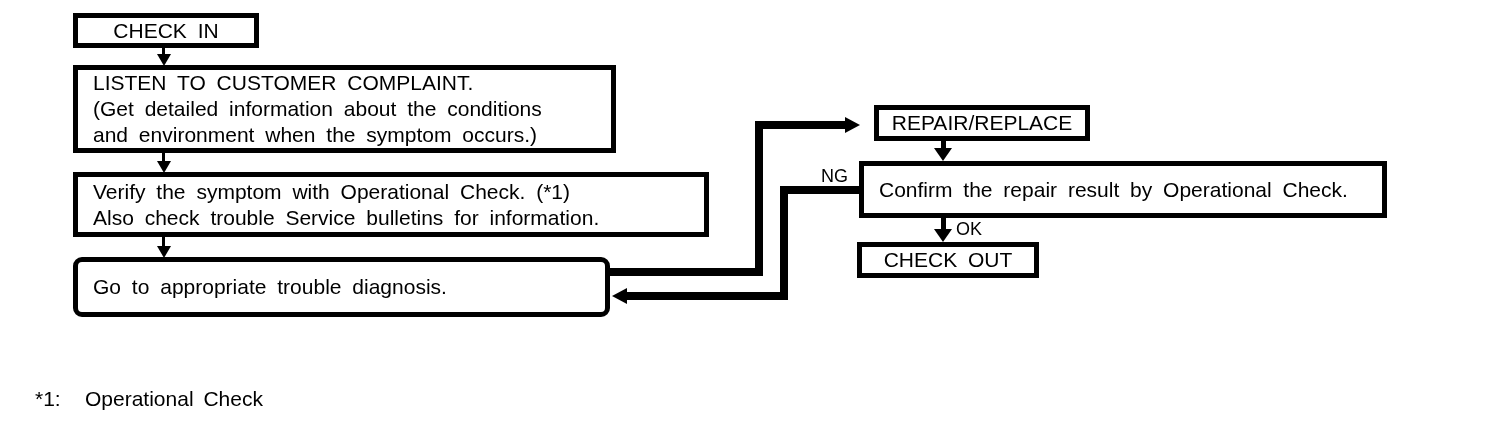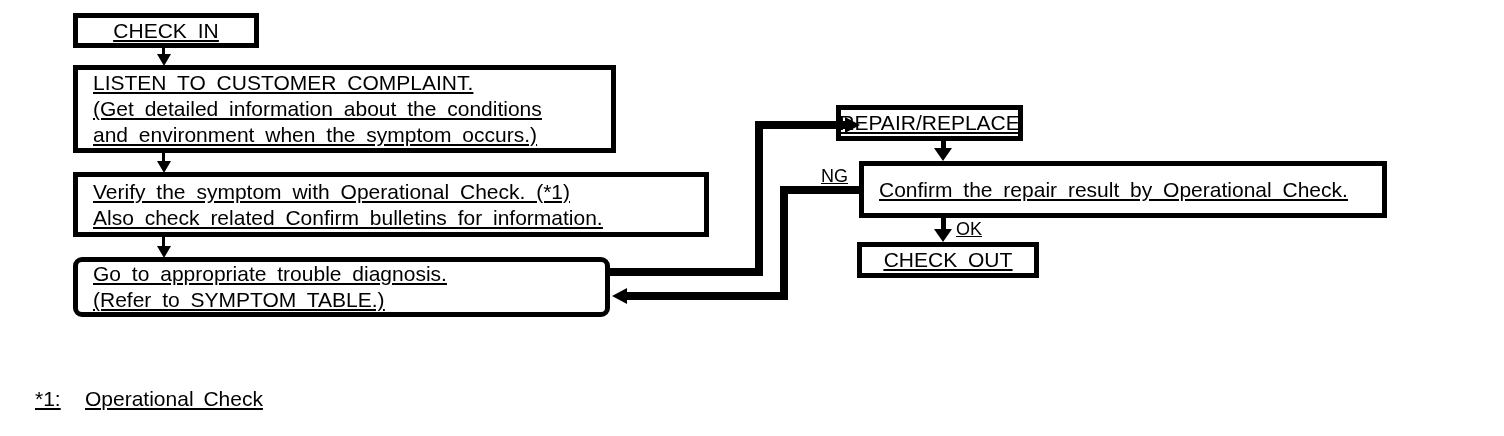--- a/index.html
+++ b/index.html
@@ -1,15 +1,15 @@
 <!DOCTYPE html>
 <html><head>
 <meta charset="utf-8">
 <style>
-  * { margin:0; padding:0; box-sizing:border-box;text-decoration:underline; }
+  * { margin:0; padding:0; box-sizing:border-box; }
   html,body { width:1504px; height:436px; background:#fff; }
   body { font-family:"Liberation Sans", sans-serif; color:#000; }
   .canvas { position:relative; width:1504px; height:436px; background:#fff; overflow:hidden; }
 
   
   .fbox {
     position:absolute; background:#fff; border:5px solid #000;
     font-size:21px; word-spacing:5px; white-space:nowrap;
   }
   .fbox.center { display:flex; align-items:center; justify-content:center; }
@@ -30,21 +30,21 @@
               border-right:15px solid #000; }
 
   .flabel { position:absolute; font-size:18px; }
   .footnote { position:absolute; font-size:21px; word-spacing:4px; }
 
   
   .b-checkin  { left:73px;  top:13px;  width:186px; height:35px; }
   .b-listen   { left:73px;  top:65px;  width:543px; height:88px; }
   .b-verify   { left:73px;  top:172px; width:636px; height:65px; }
   .b-goto     { left:73px;  top:257px; width:537px; height:60px;border-radius:9px; }
-  .b-repair   { left:836px; top:105px; width:187px; height:36px; }
+  .b-repair   { left:874px; top:105px; width:216px; height:36px; }
   .b-final    { left:859px; top:161px; width:528px; height:57px; }
   .b-checkout { left:857px; top:242px; width:182px; height:36px; }
 
   
   .sh-a1 { left:162px; top:48px;  width:3px; height:8px;  }
   .ah-a1 { left:157px; top:54px; }
   .sh-a2 { left:162px; top:153px; width:3px; height:10px; }
   .ah-a2 { left:157px; top:161px; }
   .sh-a3 { left:162px; top:237px; width:3px; height:10px; }
   .ah-a3 { left:157px; top:246px; }
@@ -78,26 +78,25 @@
   </div>
 
   <div class="fbox lines b-listen">
     <div>LISTEN TO CUSTOMER COMPLAINT.</div>
     <div>(Get detailed information about the conditions</div>
     <div>and environment when the symptom occurs.)</div>
   </div>
 
   <div class="fbox lines b-verify">
     <div>Verify the symptom with Operational Check. (*1)</div>
-    <div>Also check related Confirm bulletins for information.</div>
+    <div>Also check trouble Service bulletins for information.</div>
   </div>
 
   <div class="fbox lines b-goto">
     <div>Go to appropriate trouble diagnosis.</div>
-    <div>(Refer to SYMPTOM TABLE.)</div>
   </div>
 
   <div class="fbox center b-repair">
     <span>REPAIR/REPLACE</span>
   </div>
 
   <div class="fbox lines b-final">
     <div>Confirm the repair result by Operational Check.</div>
   </div>
 

